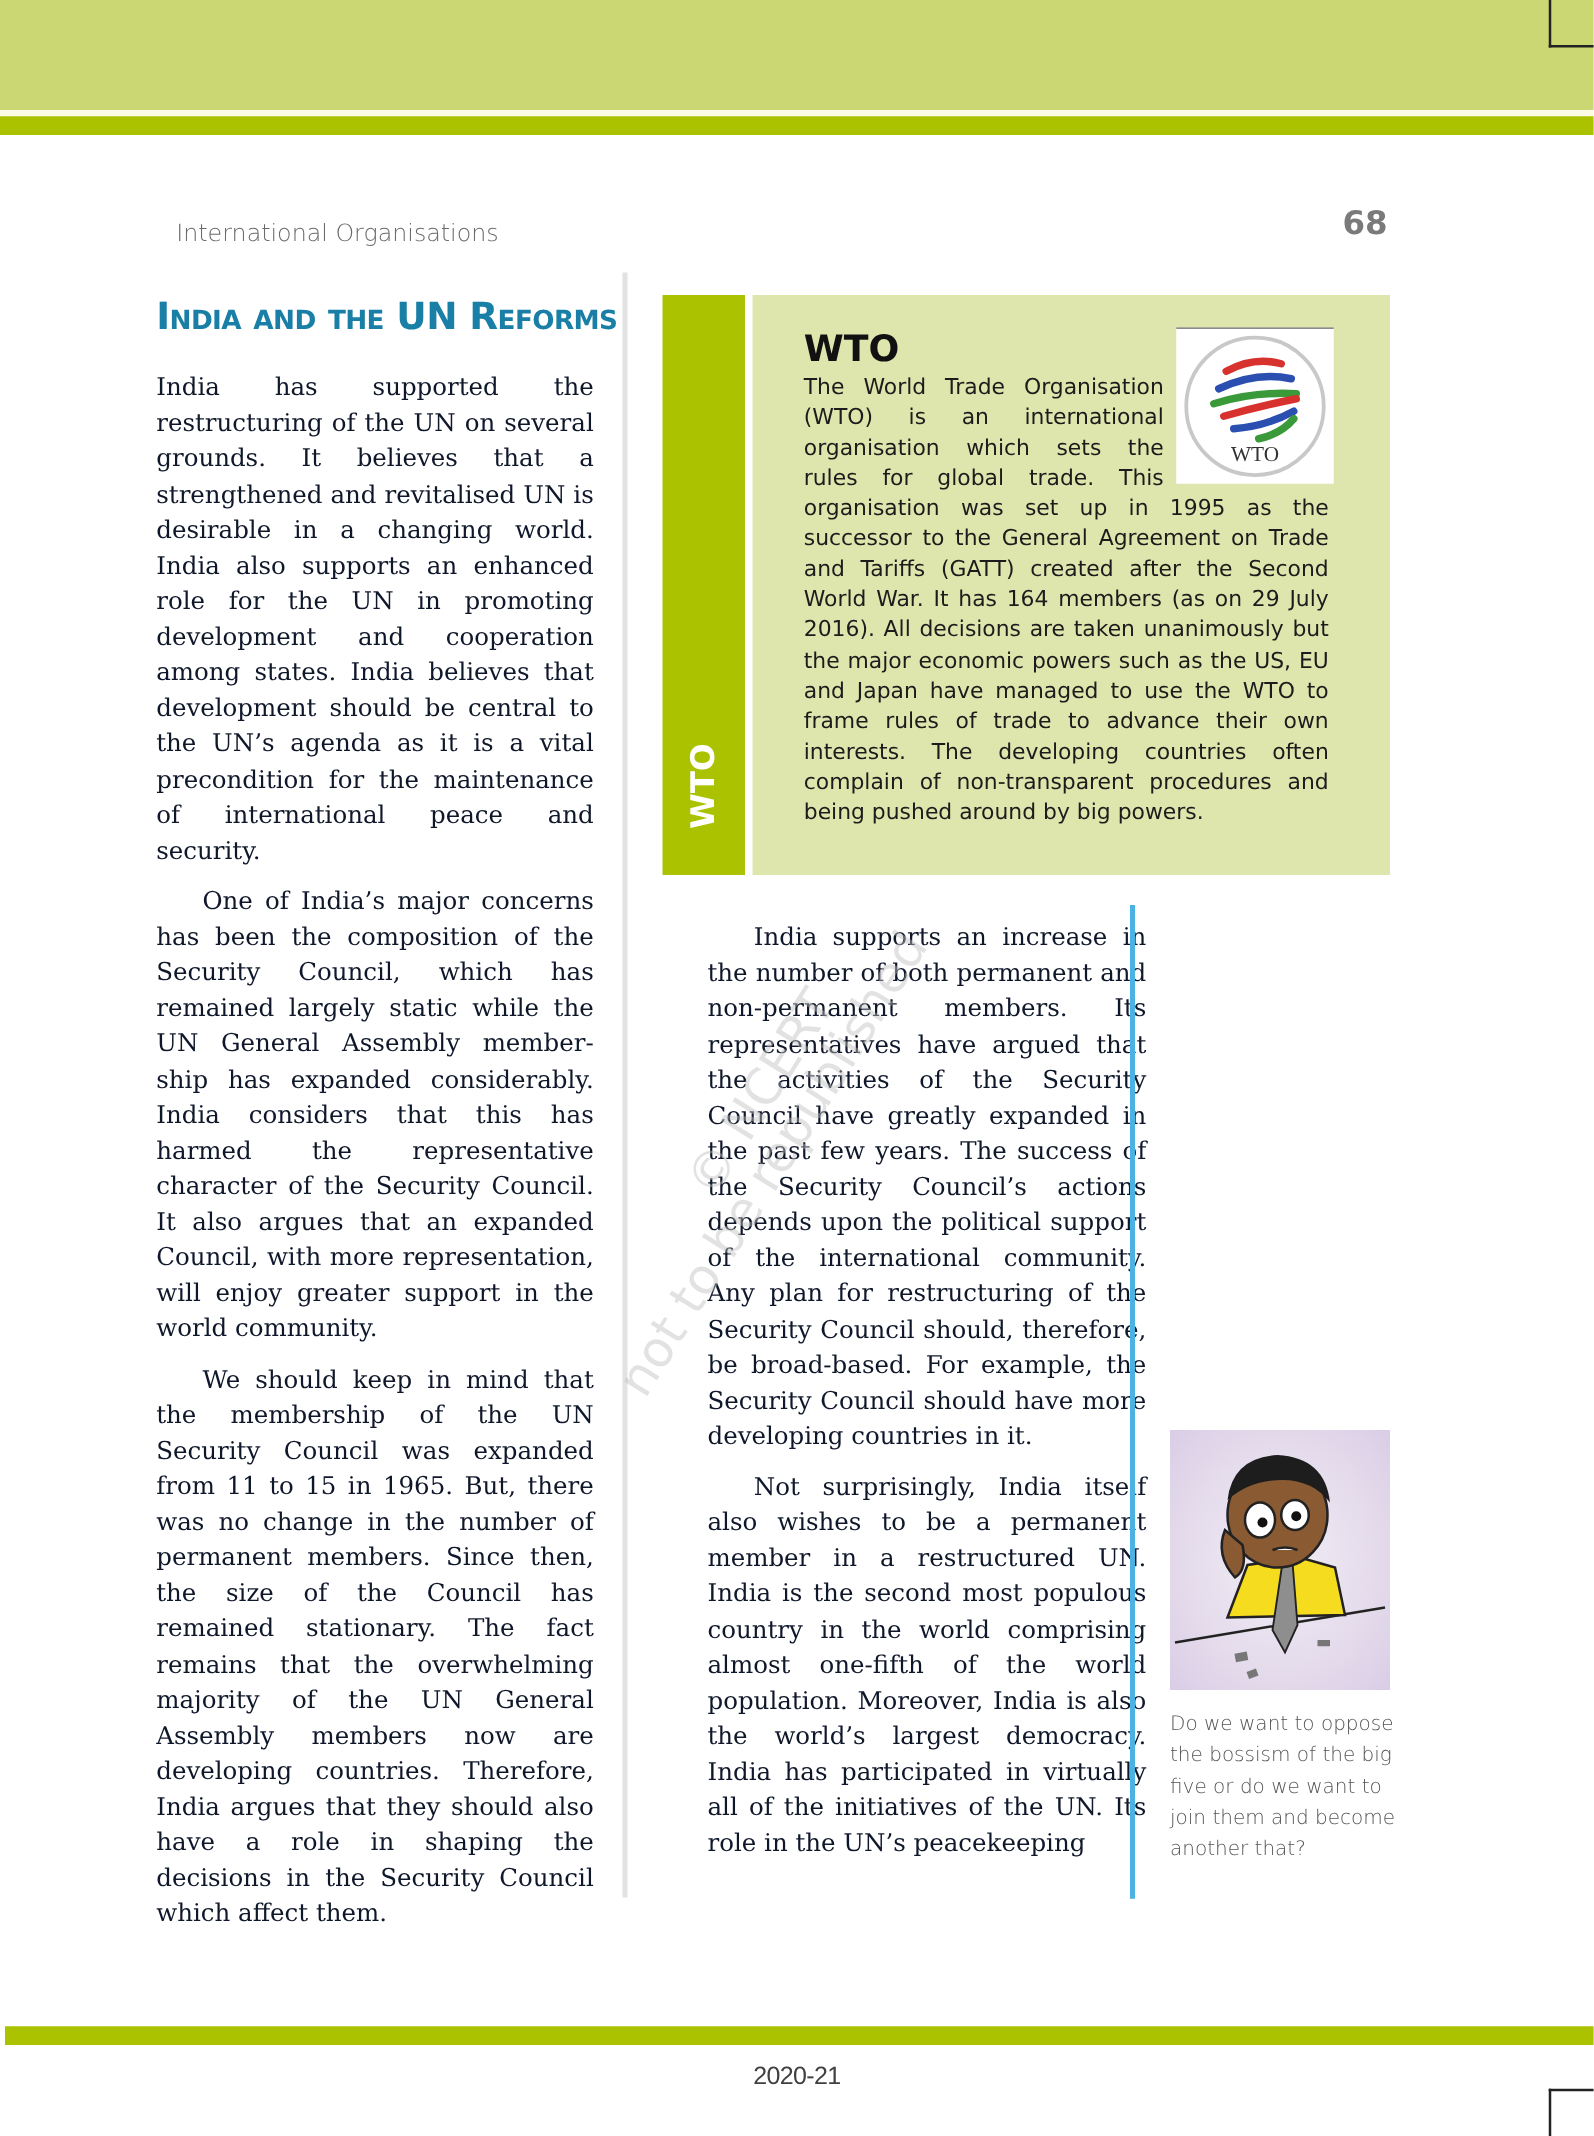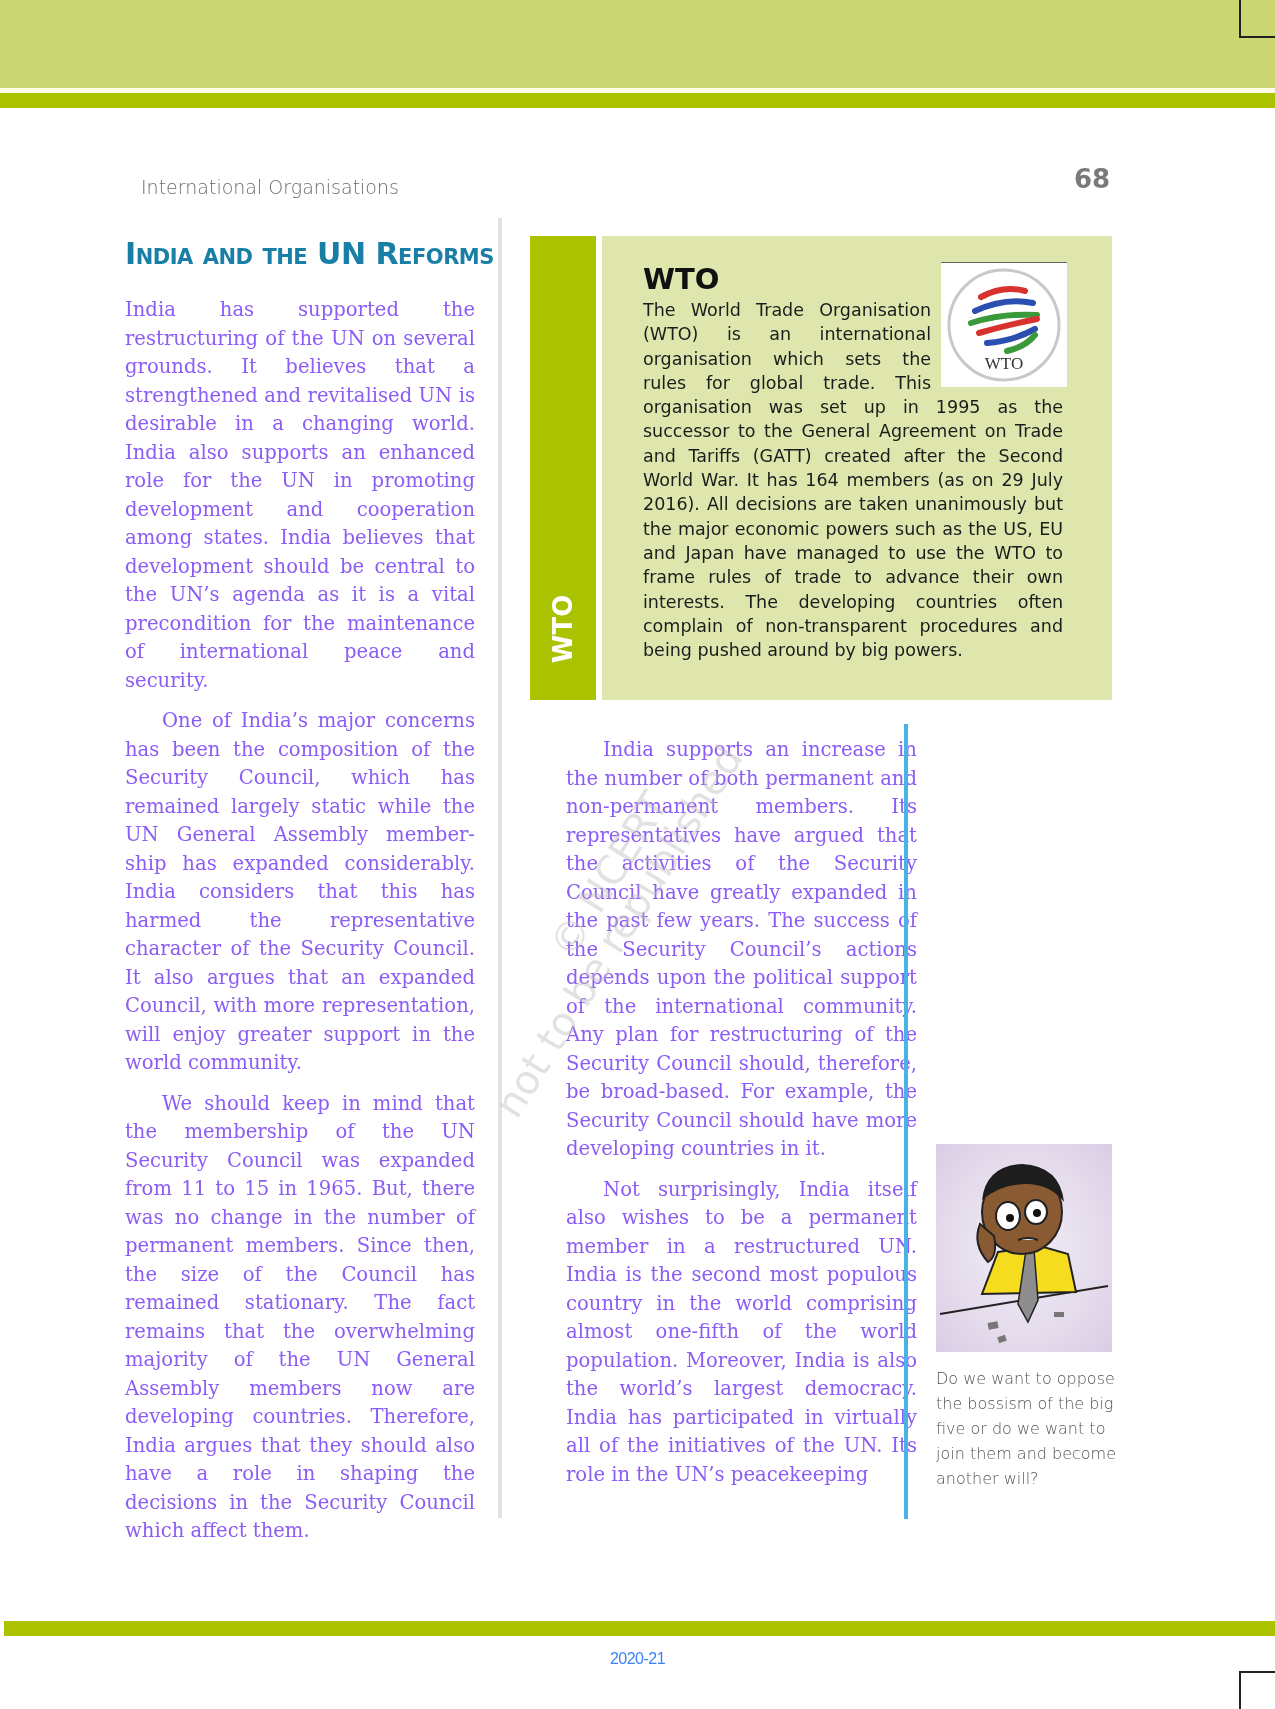--- a/index.html
+++ b/index.html
@@ -5,41 +5,41 @@
   html, body { margin:0; padding:0; }
   body { width:1275px; height:1709px; position:relative; background:#ffffff; overflow:hidden; font-family:"DejaVu Serif", serif; }
   .top-band { position:absolute; left:0; top:0; width:1275px; height:88px; background:#cbd773; }
   .top-thin { position:absolute; left:0; top:88px; width:1275px; height:5px; background:#fbfbe6; }
   .top-bar { position:absolute; left:0; top:93px; width:1275px; height:15px; background:#abc200; }
   .crop-tl { position:absolute; right:0; top:0; width:36px; height:38px; border-left:2px solid #222; border-bottom:2px solid #222; box-sizing:border-box; }
   .crop-br { position:absolute; right:0; bottom:0; width:36px; height:38px; border-left:2px solid #222; border-top:2px solid #222; box-sizing:border-box; }
   .running-head { position:absolute; left:125px; top:176px; font-family:"DejaVu Sans", sans-serif; font-size:19px; color:#6b6b6b; font-weight:300;margin-left:16px; }
   .page-number { position:absolute; left:1074px; top:164px; font-family:"DejaVu Sans", sans-serif; font-size:26px; color:#7a7a7a; font-weight:bold; }
   .section-title { position:absolute; left:125px; top:236px; font-family:"DejaVu Sans", sans-serif; color:#1a7fa6; font-weight:bold; font-size:30px; letter-spacing:-0.5px; font-variant:small-caps; }
-  .col { position:absolute; font-size:19.6px; line-height:28.5px; color:#8b5cf6; text-align:justify; }
+  .col { position:absolute; font-size:19.6px; line-height:28.5px; color:#0f172a; text-align:justify; }
   .col p { margin:0 0 12px 0; }
   .col p.indent { text-indent:37px; }
   .col-left { left:125px; top:296px; width:350px; }
   .col-mid { left:530px; top:736px; width:351px;margin-left:36px; }
   .col-divider { position:absolute; left:498px; top:218px; width:4px; height:1300px; background:#e2e2e2; }
   .blue-rule { position:absolute; left:904px; top:724px; width:4px; height:795px; background:#4ab3e4; }
   .wto-box { position:absolute; left:530px; top:236px; width:582px; height:464px; }
   .wto-side { position:absolute; left:0; top:0; width:66px; height:464px; background:#abc200; }
   .wto-side-label { position:absolute; left:33px; bottom:56px; transform:translateX(-50%) rotate(-90deg); transform-origin:center; font-family:"DejaVu Sans", sans-serif; font-weight:bold; font-size:26px; color:#ffffff; white-space:nowrap; }
   .wto-panel { position:absolute; left:72px; top:0; width:510px; height:464px; background:#dfe6ad; }
   .wto-title { position:absolute; left:41px; top:26px; font-family:"DejaVu Sans", sans-serif; font-weight:bold; font-size:29px; color:#111; }
   .wto-body { position:absolute; left:41px; top:62px; width:420px; font-family:"DejaVu Sans", sans-serif; font-size:17.5px; line-height:24.3px; color:#1c1c1c; text-align:justify; }
   .wto-logo { float:right; width:126px; height:124px; margin:-36px -4px 4px 10px; background:#ffffff; border-top:1px solid #666; position:relative; }
   .wto-logo svg { position:absolute; left:0; top:0; }
   .cartoon { position:absolute; left:936px; top:1144px; width:176px; height:208px; background:radial-gradient(ellipse at center, #f2eef6 0%, #e2d8ea 70%, #d9cde6 100%); }
   .caption { position:absolute; left:936px; top:1366px; width:190px; font-family:"DejaVu Sans", sans-serif; font-size:16px; line-height:25px; color:#555; font-weight:300; }
   .watermark { position:absolute; left:560px; top:930px; font-family:"DejaVu Sans", sans-serif; font-size:40px; color:rgba(190,190,190,0.45); transform:rotate(-58deg); transform-origin:left center; white-space:nowrap; pointer-events:none; }
   .watermark2 { position:absolute; left:505px; top:1090px; font-family:"DejaVu Sans", sans-serif; font-size:40px; color:rgba(190,190,190,0.45); transform:rotate(-58deg); transform-origin:left center; white-space:nowrap; pointer-events:none; }
   .bottom-bar { position:absolute; left:4px; top:1621px; width:1271px; height:15px; background:#abc200; }
-  .footer-year { position:absolute; left:0; width:1275px; top:1650px; text-align:center; font-family:"Liberation Sans", sans-serif; font-size:16px; color:#3b82f6; letter-spacing:-0.5px; }
+  .footer-year { position:absolute; left:0; width:1275px; top:1650px; text-align:center; font-family:"Liberation Sans", sans-serif; font-size:20px; color:#404040; letter-spacing:-0.5px; }
 </style>
 </head>
 <body>
 
 <div class="top-band"></div>
 <div class="top-thin"></div>
 <div class="top-bar"></div>
 <div class="crop-tl"></div>
 
 <div class="running-head">International Organisations</div>
@@ -97,20 +97,20 @@
     <ellipse cx="100" cy="68" rx="11" ry="12" fill="#ffffff" stroke="#222" stroke-width="2"></ellipse>
     <circle cx="74" cy="74" r="4" fill="#111"></circle>
     <circle cx="101" cy="69" r="4" fill="#111"></circle>
     <path d="M82 96 Q92 92 102 96" stroke="#222" stroke-width="2" fill="#fff"></path>
     <path d="M44 80 Q36 100 52 118 Q62 112 58 92 Z" fill="#8a5a32" stroke="#222" stroke-width="2"></path>
     <rect x="52" y="178" width="10" height="7" fill="#777" transform="rotate(-10 57 181)"></rect>
     <rect x="62" y="192" width="8" height="6" fill="#777" transform="rotate(-20 66 195)"></rect>
     <rect x="118" y="168" width="10" height="5" fill="#777"></rect>
   </svg>
 </div>
-<div class="caption">Do we want to oppose the bossism of the big five or do we want to join them and become another will?</div>
+<div class="caption">Do we want to oppose the bossism of the big five or do we want to join them and become another that?</div>
 
 <div class="watermark">© NCERT</div>
 <div class="watermark2">not to be republished</div>
 
 <div class="bottom-bar"></div>
 <div class="footer-year">2020-21</div>
 <div class="crop-br"></div>
 
 </body></html>

